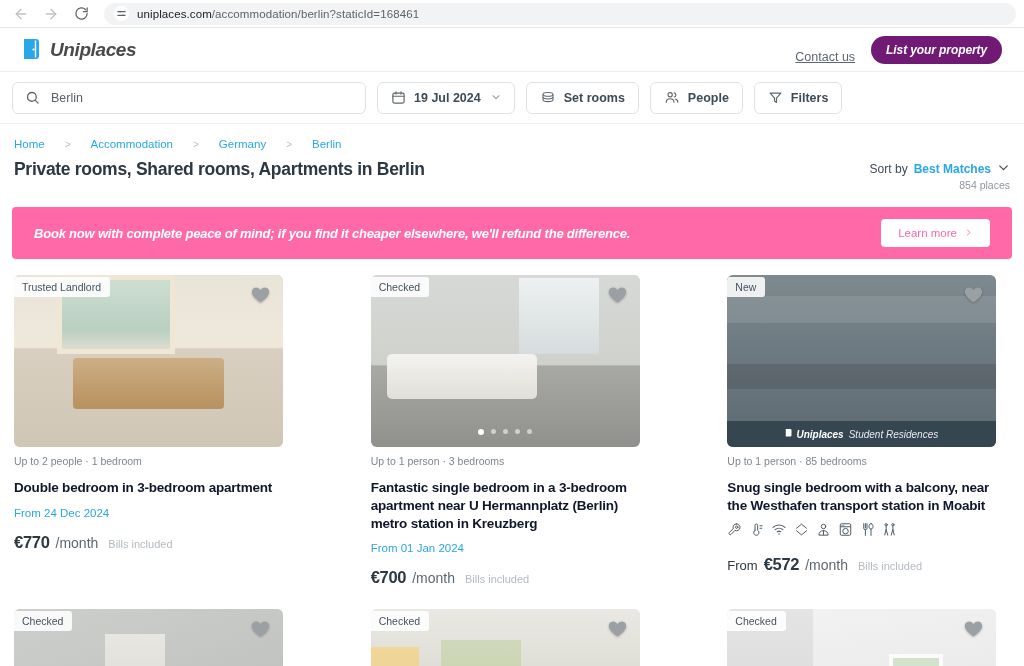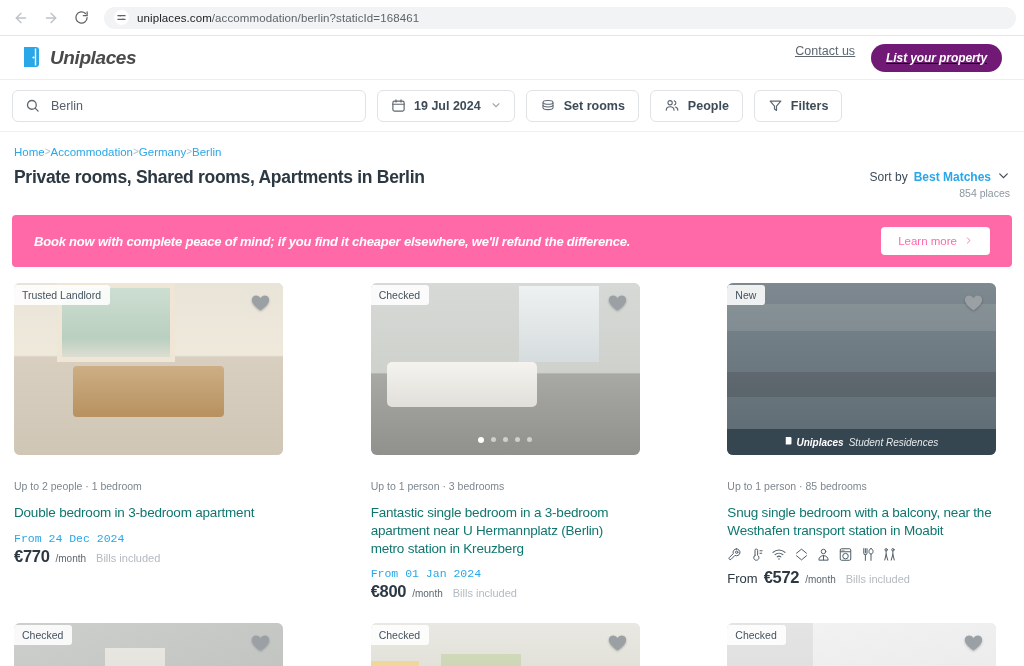--- a/index.html
+++ b/index.html
@@ -6,21 +6,21 @@
   html, body {
     width: 1024px; height: 666px;
     overflow: hidden;
     background: #ffffff;
     font-family: "Liberation Sans", sans-serif;
     -webkit-font-smoothing: antialiased;
   }
 
   
   .browser-bar {
-    height: 36px;
+    height: 28px;
     background: #ffffff;
     display: flex;
     align-items: center;
     padding: 0 8px;
     gap: 4px;
     border-bottom: 1px solid #e6e6e6;
   }
   .nav-btn {
     width: 26px; height: 24px;
     display: flex; align-items: center; justify-content: center;
@@ -74,23 +74,22 @@
   .logo-text {
     font-size: 19px;
     font-weight: bold;
     color: #4a4a4a;
     font-style: italic;
     letter-spacing: -.4px;
   }
   .header-right {
     margin-left: auto;
     display: flex;
-    align-items: flex-start;
+    align-items: flex-end;
     gap: 16px;
-    text-decoration: underline;
   }
   .contact-link {
     font-size: 12.5px;
     color: #5d6770;
   }
   .list-property-btn {
     background: #701a75;
     color: #fff;
     font-size: 12px;
     font-weight: bold;
@@ -142,22 +141,22 @@
     white-space: nowrap;
   }
   .pill .chev { margin-left: 2px; color: #9aa5ae; }
   .ico { display: flex; align-items: center; color: #5d6770; flex: 0 0 auto; }
 
   
   .content { padding: 0 12px; background: #fff; }
 
   .breadcrumb {
     display: flex;
-    align-items: flex-start;
-    gap: 0;
+    align-items: flex-end;
+    gap: 20px;
     padding: 14px 2px 0 2px;
     font-size: 11.5px;
   }
   .breadcrumb a { color: #29a7e8; text-decoration: none; }
   .breadcrumb .sep { color: #b7c0c7; font-size: 10px; }
 
   .title-row {
     display: flex;
     align-items: flex-start;
     padding: 9px 2px 0 2px;
@@ -277,61 +276,60 @@
     z-index: 3;
   }
   .residences-bar .rb-logo {
     font-size: 10px; font-weight: bold; font-style: italic; color: #fff;
     display: flex; align-items: center; gap: 3px;
   }
   .residences-bar .rb-sub {
     font-size: 10px; color: #e6eaec; font-style: italic;
   }
 
-  .card-body { padding-top: 25px; }
+  .card-body { padding-top: 8px; }
   .meta {
     font-size: 10.5px;
     color: #7d878f;
     margin-bottom: 2px;
   }
   .card-title {
     font-size: 13.5px;
-    font-weight: normal;
-    color: #0f766e;
+    font-weight: bold;
+    color: #0f172a;
     line-height: 1.32;
     letter-spacing: -.2px;
     margin-top: 12px;
   }
   .amenities {
     display: flex;
     align-items: center;
     gap: 7px;
     margin-top: 7px;
     color: #4f5c66;
   }
   .from-date {
     margin-top: 10px;
     font-size: 11.5px;
     color: #29a7e8;
-    font-family: Liberation Mono, monospace;
   }
   .price-row {
-    margin-top: 2px;
+    margin-top: 14px;
     display: flex;
     align-items: baseline;
     gap: 6px;
   }
   .price-row .from-inline { font-size: 13px; color: #2c3842; }
   .price {
     font-size: 16.5px;
     font-weight: bold;
     color: #2c3842;
     letter-spacing: -.3px;
   }
-  .per { font-size: 10px; color: #5d6770; text-align: center; }
+  .per { font-size: 14px; color: #5d6770; text-align: center; }
   .bills { font-size: 11px; color: #b3bac0; margin-left: 4px; }
 
   
   .img-kitchen {
     position: absolute; inset: 0;
     background:
       linear-gradient(180deg, #e9e4d8 0%, #efe9dc 42%, #d8cfc0 43%, #cfc6b6 100%),
       #e4ded2;
   }
   .img-kitchen::before {
@@ -601,21 +599,21 @@
           <span class="dot"></span>
           <span class="dot"></span>
           <span class="dot"></span>
         </span>
       </div>
       <div class="card-body">
         <div class="meta">Up to 1 person · 3 bedrooms</div>
         <div class="card-title">Fantastic single bedroom in a 3-bedroom apartment near U Hermannplatz (Berlin) metro station in Kreuzberg</div>
         <div class="from-date">From 01 Jan 2024</div>
         <div class="price-row">
-          <span class="price">€800</span>
+          <span class="price">€700</span>
           <span class="per">/month</span>
           <span class="bills">Bills included</span>
         </div>
       </div>
     </div>
 
     <div class="card">
       <div class="card-media">
         <div class="img-building"></div>
         <span class="badge">New</span>

